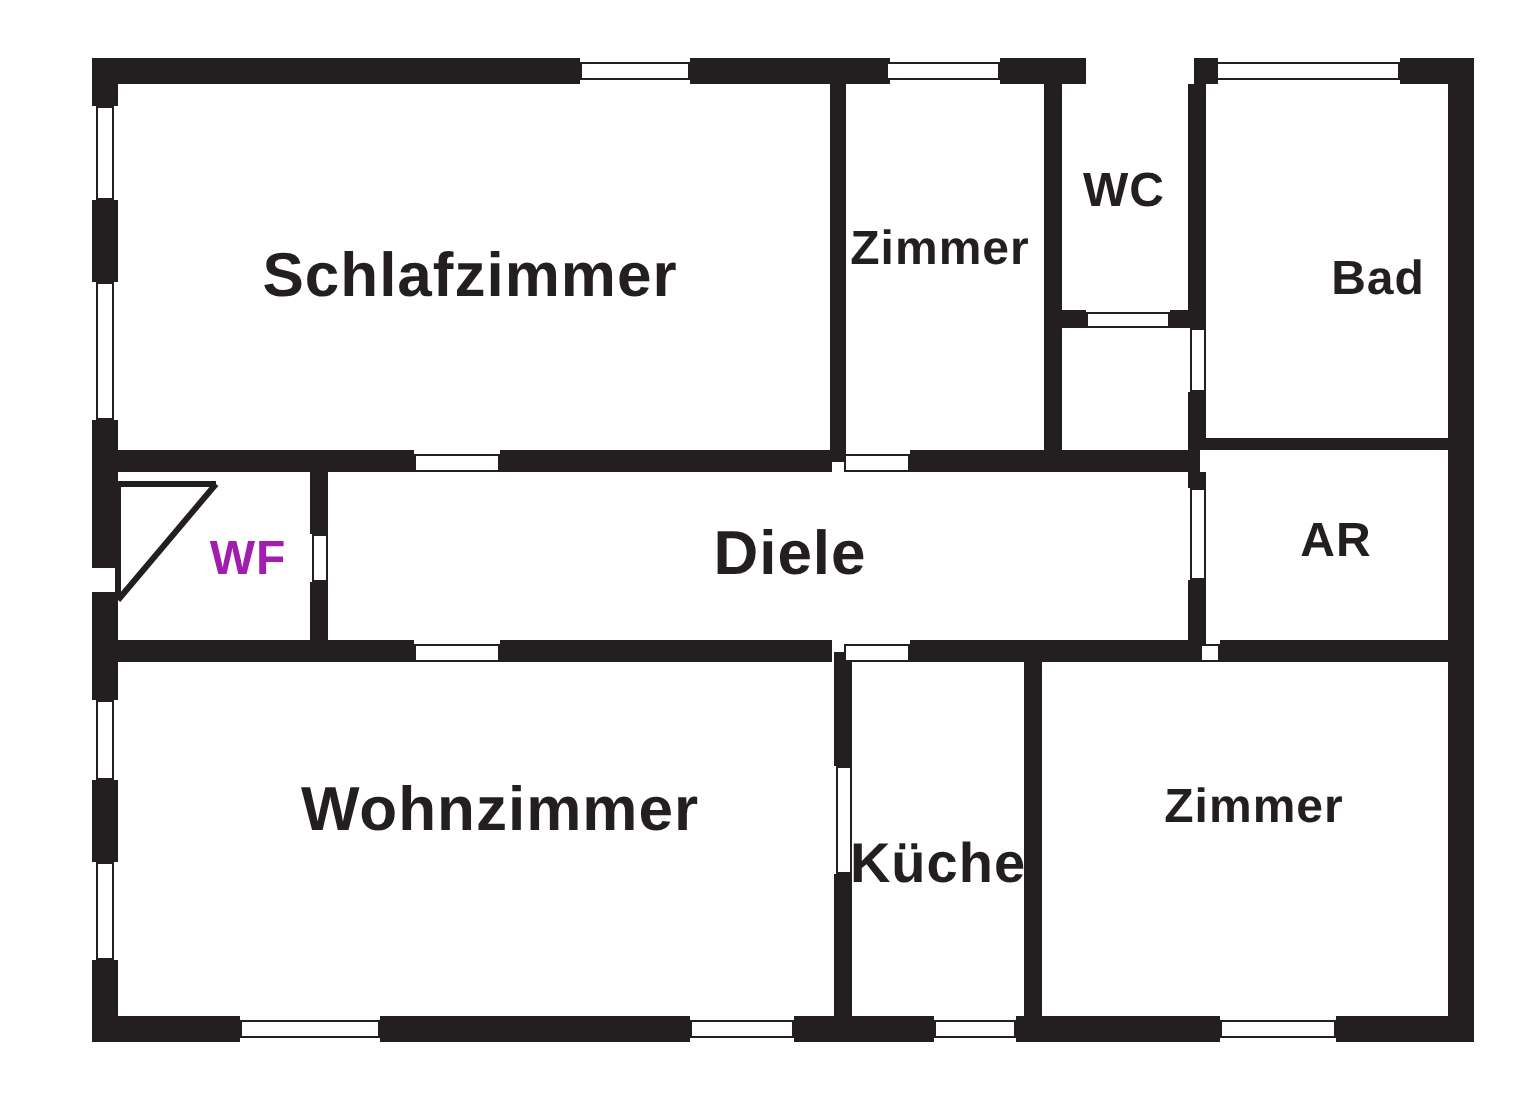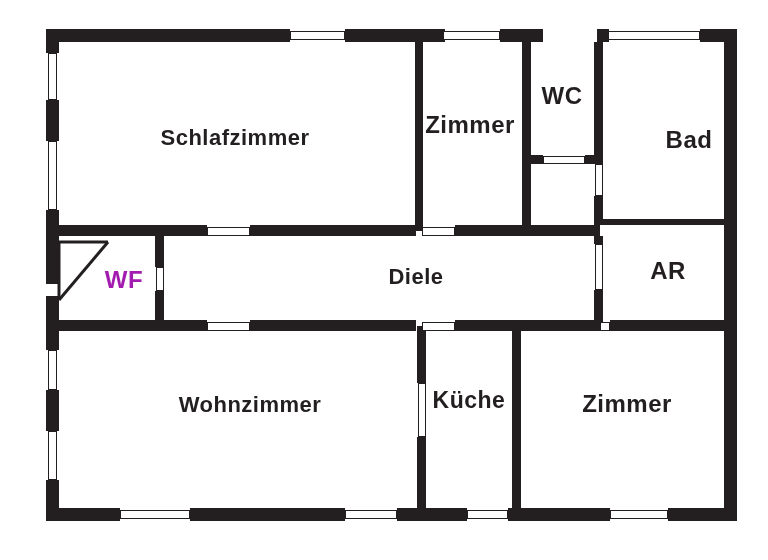--- a/index.html
+++ b/index.html
@@ -34,23 +34,23 @@
   }
   .room-label{
     position:absolute;
     color:#231f20;
     font-weight:bold;
     letter-spacing:0.5px;
     white-space:nowrap;
     transform:translate(-50%,-50%);
     font-family:"Liberation Sans", sans-serif;
   }
-  .lbl-lg{font-size:22px;}
+  .lbl-lg{font-size:31px;}
   .lbl-md{font-size:24px;}
-  .lbl-sm{font-size:23px;}
+  .lbl-sm{font-size:28px;margin-top:32px;}
   
   .diag{
     position:absolute;
     overflow:visible;
   }
   .diag line{stroke:#231f20;stroke-width:3;}
 </style>
 </head>
 <body>
 
@@ -133,20 +133,20 @@
         <line x1="59" y1="300" x2="59" y2="242" stroke="#231f20" stroke-width="3"></line>
       </g>
   </svg>
 
   <div id="labels-layer">
       <div class="room-label lbl-lg" style="left: 235px; top: 138px; color: rgb(35, 31, 32);">Schlafzimmer</div>
       <div class="room-label lbl-md" style="left: 470px; top: 125px; color: rgb(35, 31, 32);">Zimmer</div>
       <div class="room-label lbl-md" style="left: 562px; top: 96px; color: rgb(35, 31, 32);">WC</div>
       <div class="room-label lbl-md" style="left: 689px; top: 140px; color: rgb(35, 31, 32);">Bad</div>
       <div class="room-label lbl-md" style="left: 124px; top: 280px; color: #a21caf;">WF</div>
-      <div class="room-label lbl-lg" style="left: 395px; top: 277px; color: rgb(35, 31, 32); margin-left: 21px;">Diele</div>
+      <div class="room-label lbl-lg" style="left: 395px; top: 277px; color: rgb(35, 31, 32);">Diele</div>
       <div class="room-label lbl-md" style="left: 668px; top: 271px; color: rgb(35, 31, 32);">AR</div>
       <div class="room-label lbl-lg" style="left: 250px; top: 405px; color: rgb(35, 31, 32);">Wohnzimmer</div>
       <div class="room-label lbl-sm" style="left: 469px; top: 400px; color: rgb(35, 31, 32);">Küche</div>
       <div class="room-label lbl-md" style="left: 627px; top: 404px; color: rgb(35, 31, 32);">Zimmer</div>
     </div>
 
 </div>
 
 </body></html>

